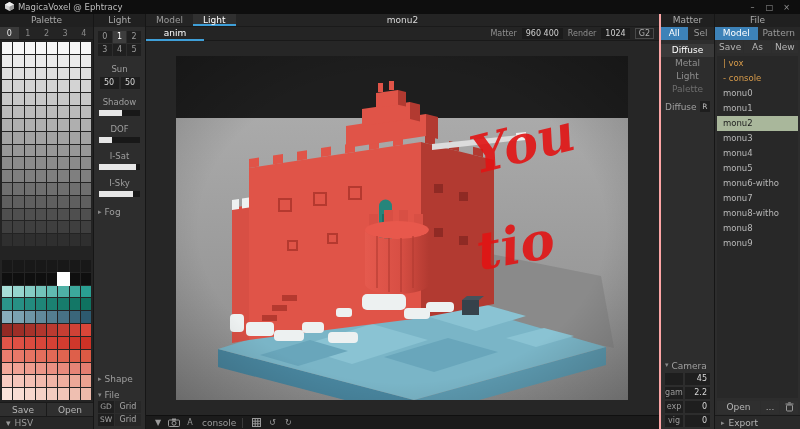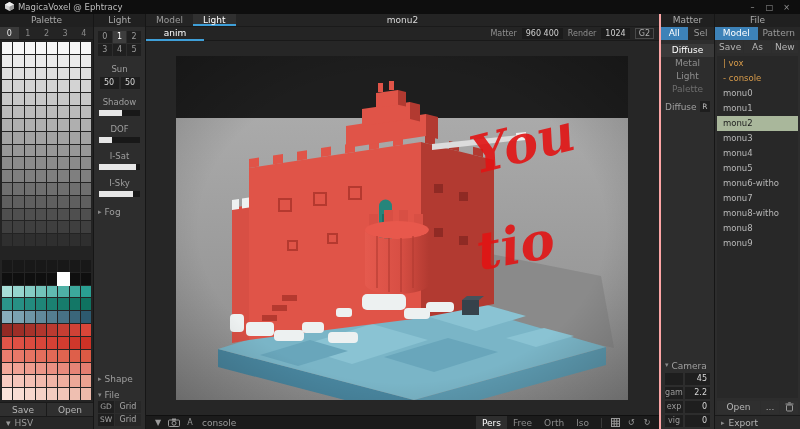--- a/index.html
+++ b/index.html
@@ -601,26 +601,20 @@
         <span class="console-icon">▼</span>
         <span class="console-icon">
           <svg width="12" height="9" viewBox="0 0 12 9">
               <rect x="0.5" y="2" width="11" height="6.5" rx="1" fill="none" stroke="#9a9a9a"></rect>
               <circle cx="6" cy="5.2" r="2" fill="none" stroke="#9a9a9a"></circle>
               <rect x="4" y="0.5" width="4" height="2" fill="#9a9a9a"></rect>
             </svg>
         </span>
         <span class="console-icon">A</span>
         <span class="console-text">console</span>
-        <div class="cam-modes">
-          <span class="cam-mode active">Pers</span>
-          <span class="cam-mode">Free</span>
-          <span class="cam-mode">Orth</span>
-          <span class="cam-mode">Iso</span>
-        </div>
         <span class="console-sep"></span>
         <span class="console-icon">
           <svg width="9" height="9" viewBox="0 0 9 9" stroke="#9a9a9a" stroke-width="1" fill="none">
               <rect x="0.5" y="0.5" width="8" height="8"></rect>
               <line x1="3.2" y1="0.5" x2="3.2" y2="8.5"></line>
               <line x1="5.8" y1="0.5" x2="5.8" y2="8.5"></line>
               <line x1="0.5" y1="3.2" x2="8.5" y2="3.2"></line>
               <line x1="0.5" y1="5.8" x2="8.5" y2="5.8"></line>
             </svg>
         </span>

